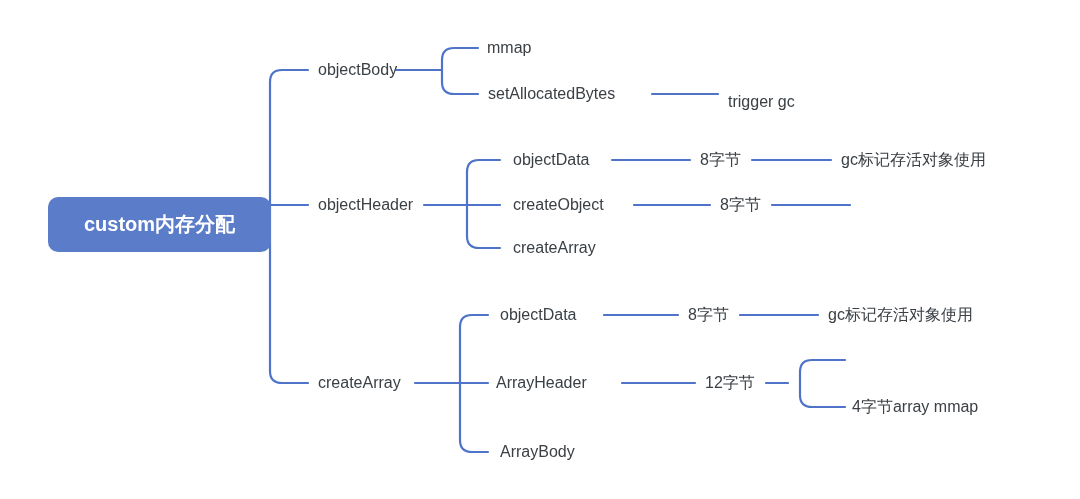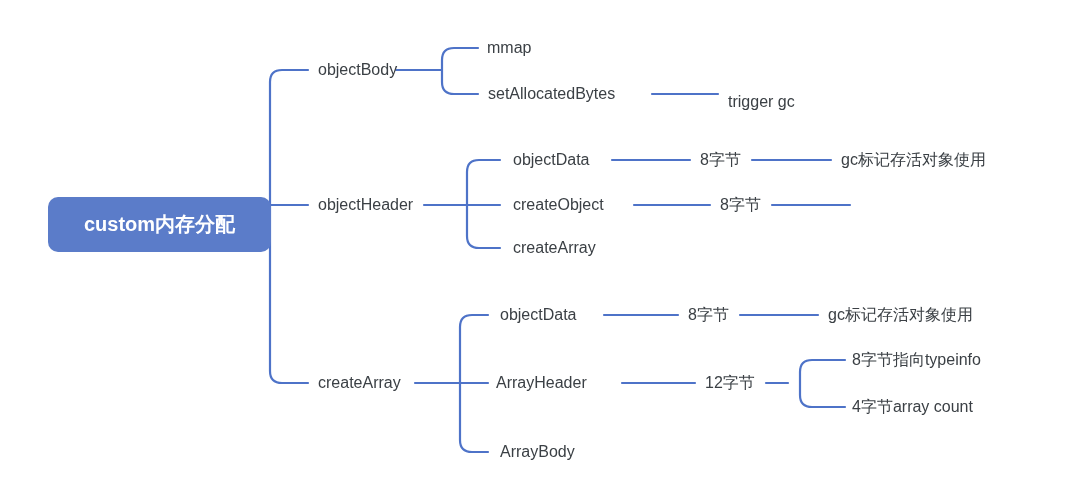--- a/index.html
+++ b/index.html
@@ -107,17 +107,16 @@
   <div class="node-label" style="left:513px; top:205px;">createObject</div>
   <div class="node-label" style="left:720px; top:205px;">8字节</div>
   <div class="node-label" style="left:513px; top:248px;">createArray</div>
 
   <div class="node-label" style="left:318px; top:383px;">createArray</div>
   <div class="node-label" style="left:500px; top:315px;">objectData</div>
   <div class="node-label" style="left:688px; top:315px;">8字节</div>
   <div class="node-label" style="left:828px; top:315px;">gc标记存活对象使用</div>
   <div class="node-label" style="left:496px; top:383px;">ArrayHeader</div>
   <div class="node-label" style="left:705px; top:383px;">12字节</div>
-  <div class="node-label" style="left:852px; top:360px;">8字节指向typeinfo</div>
-  <div class="node-label" style="left:852px; top:407px;">4字节array count</div>
+  <div class="node-label" style="left:852px; top:407px;">4字节array mmap</div>
   <div class="node-label" style="left:500px; top:452px;">ArrayBody</div>
 
 </div>
 
 </body></html>

